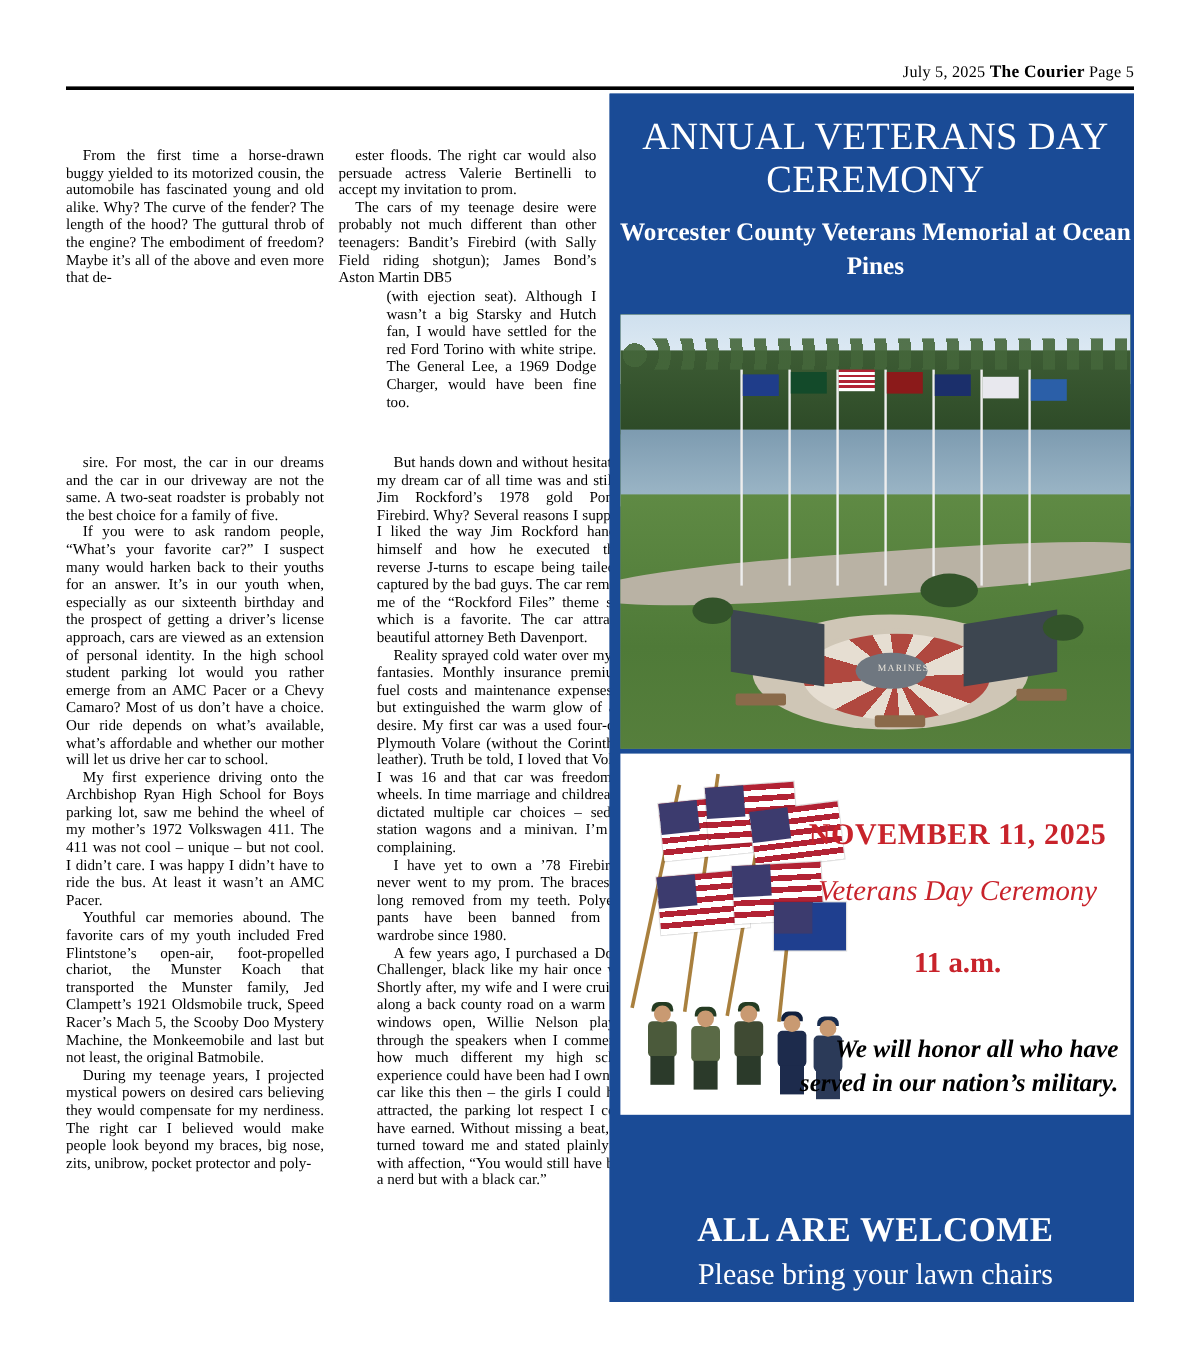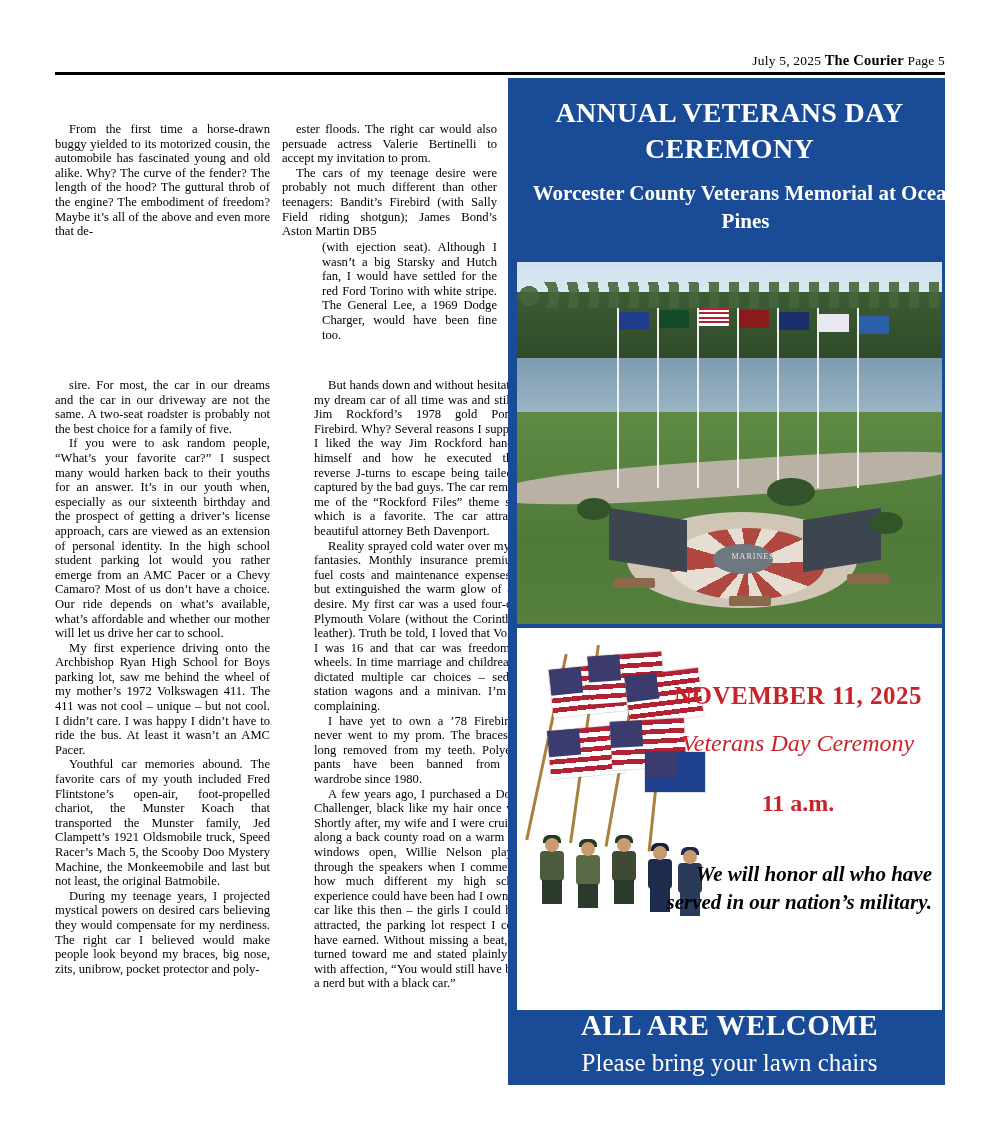--- a/index.html
+++ b/index.html
@@ -161,28 +161,28 @@
     background: #1a4b96;
     border: 3px solid #1a4b96;
     box-sizing: border-box;
   }
   .ad-title {
     position: absolute;
     left: 0; top: 14px;
     width: 437px;
     text-align: center;
     color: #fff;
-    font-weight: bold;
-    font-size: 28px;
+    font-weight: normal;
+    font-size: 32px;
     line-height: 36px;
     letter-spacing: .3px;
   }
   .ad-sub {
     position: absolute;
-    left: 16px; top: 98px;
+    left: 0; top: 98px;
     width: 437px;
     text-align: center;
     color: #fff;
     font-weight: bold;
     font-size: 21px;
     line-height: 28px;
   }
 
   
   .ad-photo {
@@ -257,21 +257,21 @@
   .ph-shrub {
     position:absolute; width:34px; height:22px; background:#33542a; border-radius:50%;
   }
 
   
   .ad-white {
     position: absolute;
     left: 6px;
     top: 547px;
     width: 425px;
-    height: 382px;
+    height: 301px;
     background: #fff;
     overflow: hidden;
   }
   .date-red {
     position:absolute; right: 14px; top: 54px; width: 260px;
     text-align:center; color:#c8232b; font-weight:bold; font-size:25px; letter-spacing:.5px;
   }
   .vday {
     position:absolute; right: 14px; top: 100px; width: 260px;
     text-align:center; color:#c8232b; font-style:italic; font-size:24px; line-height:31px;

